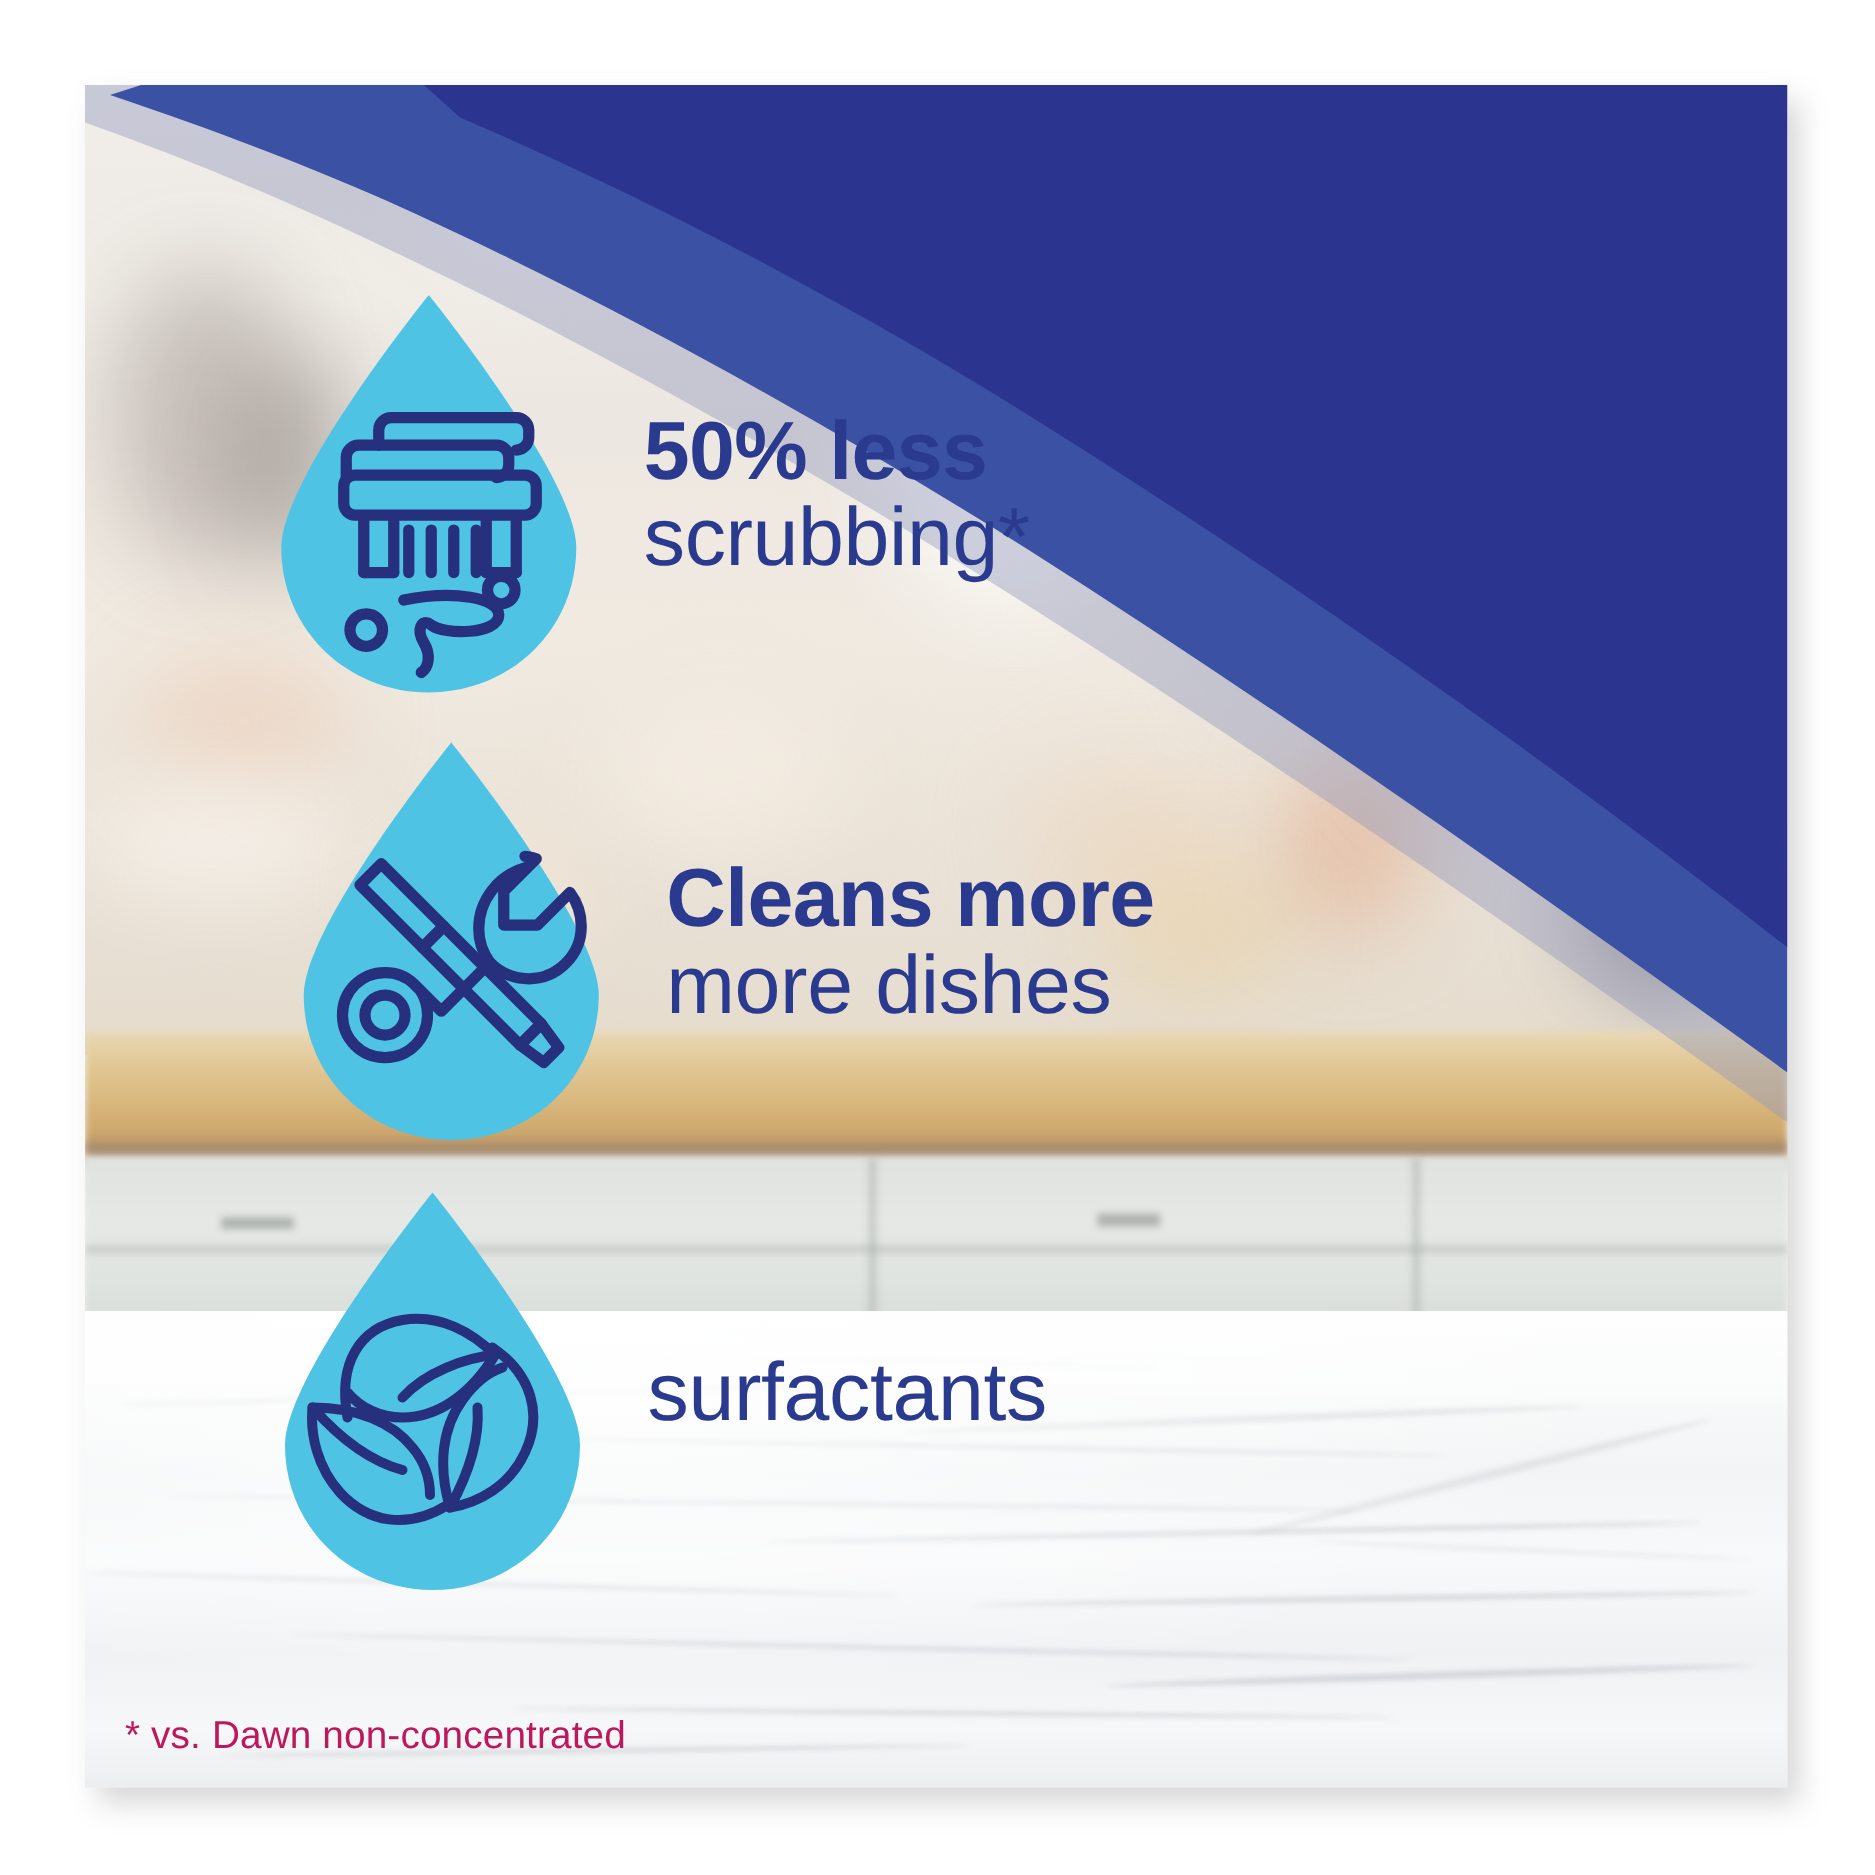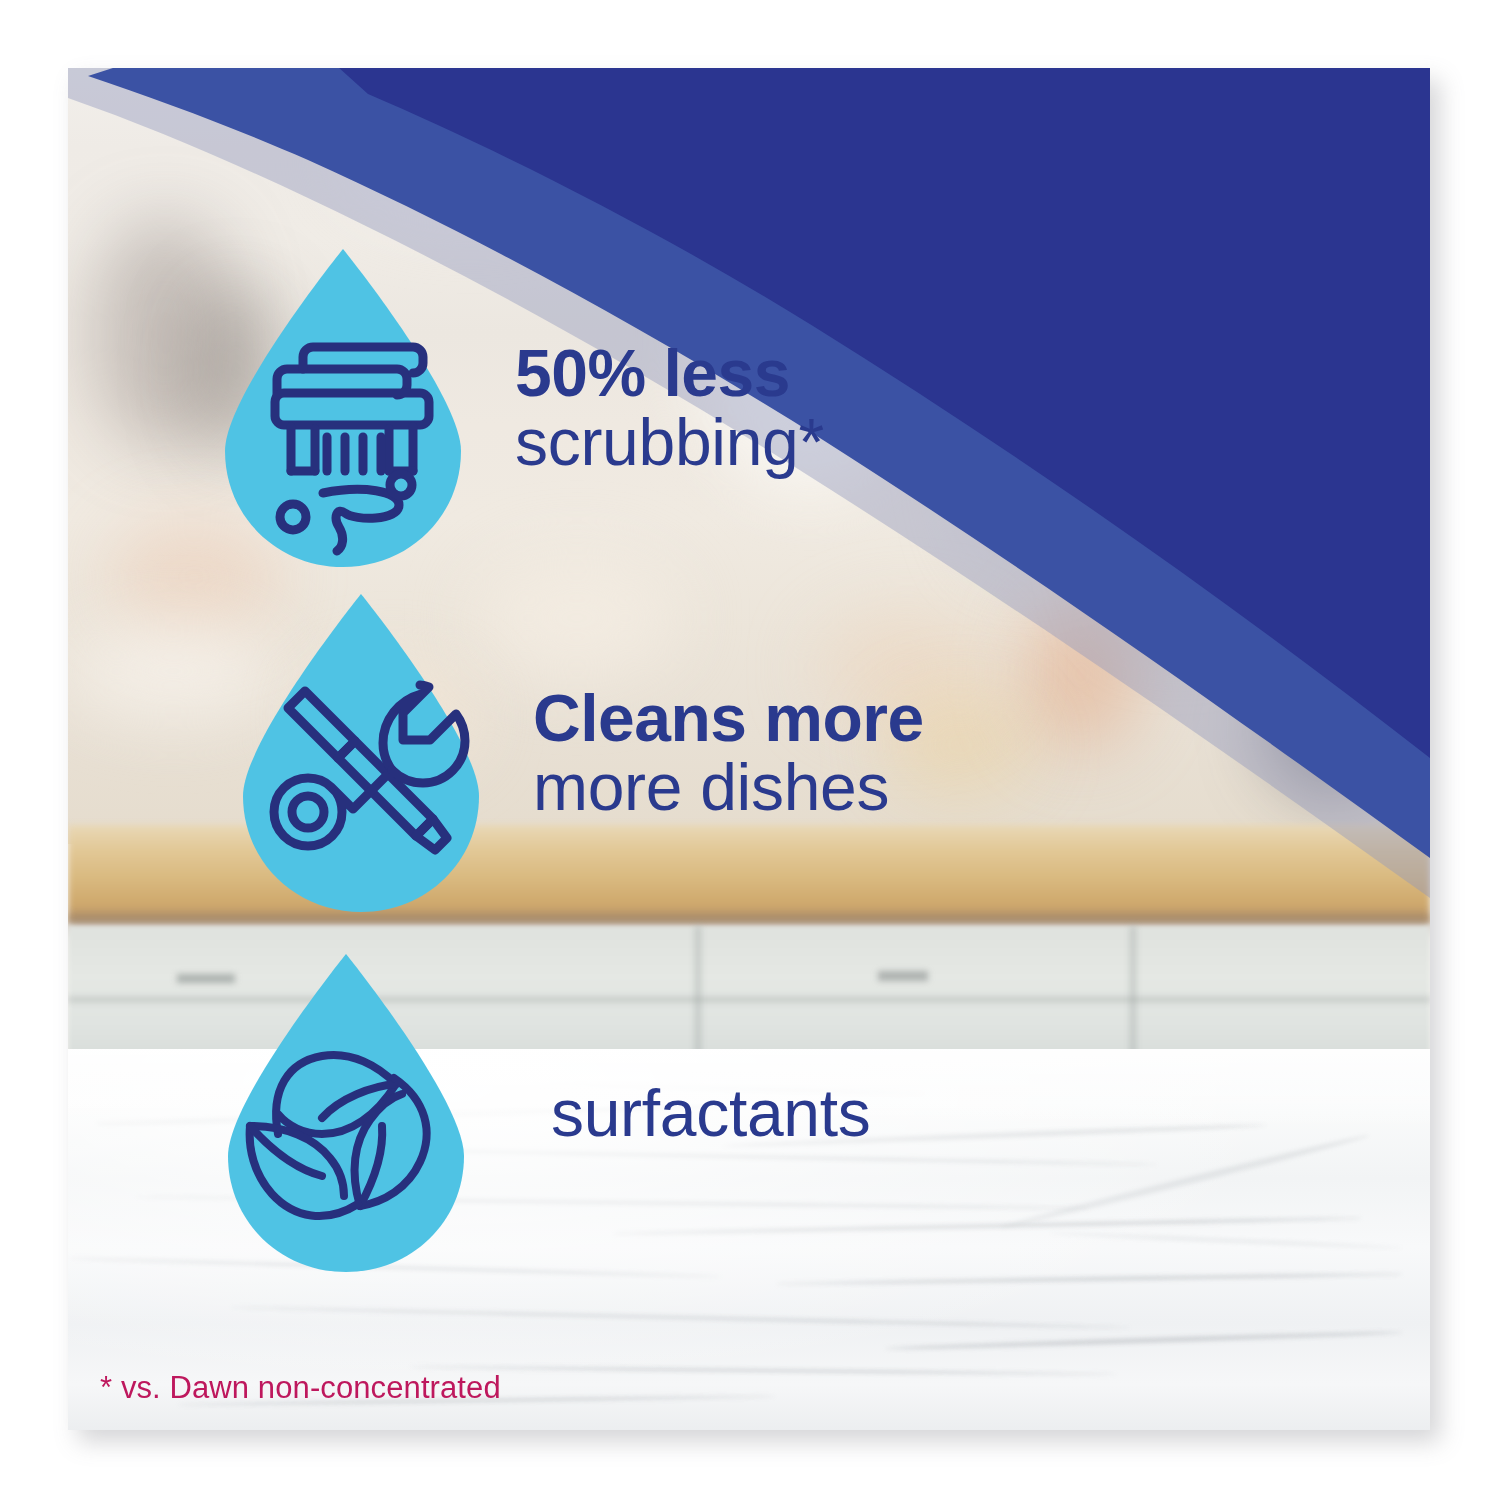--- a/index.html
+++ b/index.html
@@ -208,31 +208,31 @@
     display: block;
     font-weight: 700;
     letter-spacing: -0.5px;
   }
   .copy .l2 {
     display: block;
     font-weight: 400;
     letter-spacing: -0.3px;
   }
 
-  #row1 { left: 147px; top: 177px; }
+  #row1 { left: 147px; top: 164px; }
   #row1 .copy .l1 { font-size: 66px; }
   #row1 .copy .l2 { font-size: 66px; text-align: right; }
 
   #row2 { left: 165px; top: 522px; }
   #row2 .copy .l1 { font-size: 66px; }
   #row2 .copy .l2 { font-size: 66px; }
 
   #row3 { left: 150px; top: 882px; }
   #row3 .copy .l1 { font-size: 66px; }
-  #row3 .copy .l2 { font-size: 66px; margin-left: 33px; }
+  #row3 .copy .l2 { font-size: 66px; }
 
   
   #footnote {
     position: absolute;
     left: 32px;
     top: 1302px;
     font-size: 31px;
     color: #be185d;
     letter-spacing: 0.1px;
     font-weight: 400;

